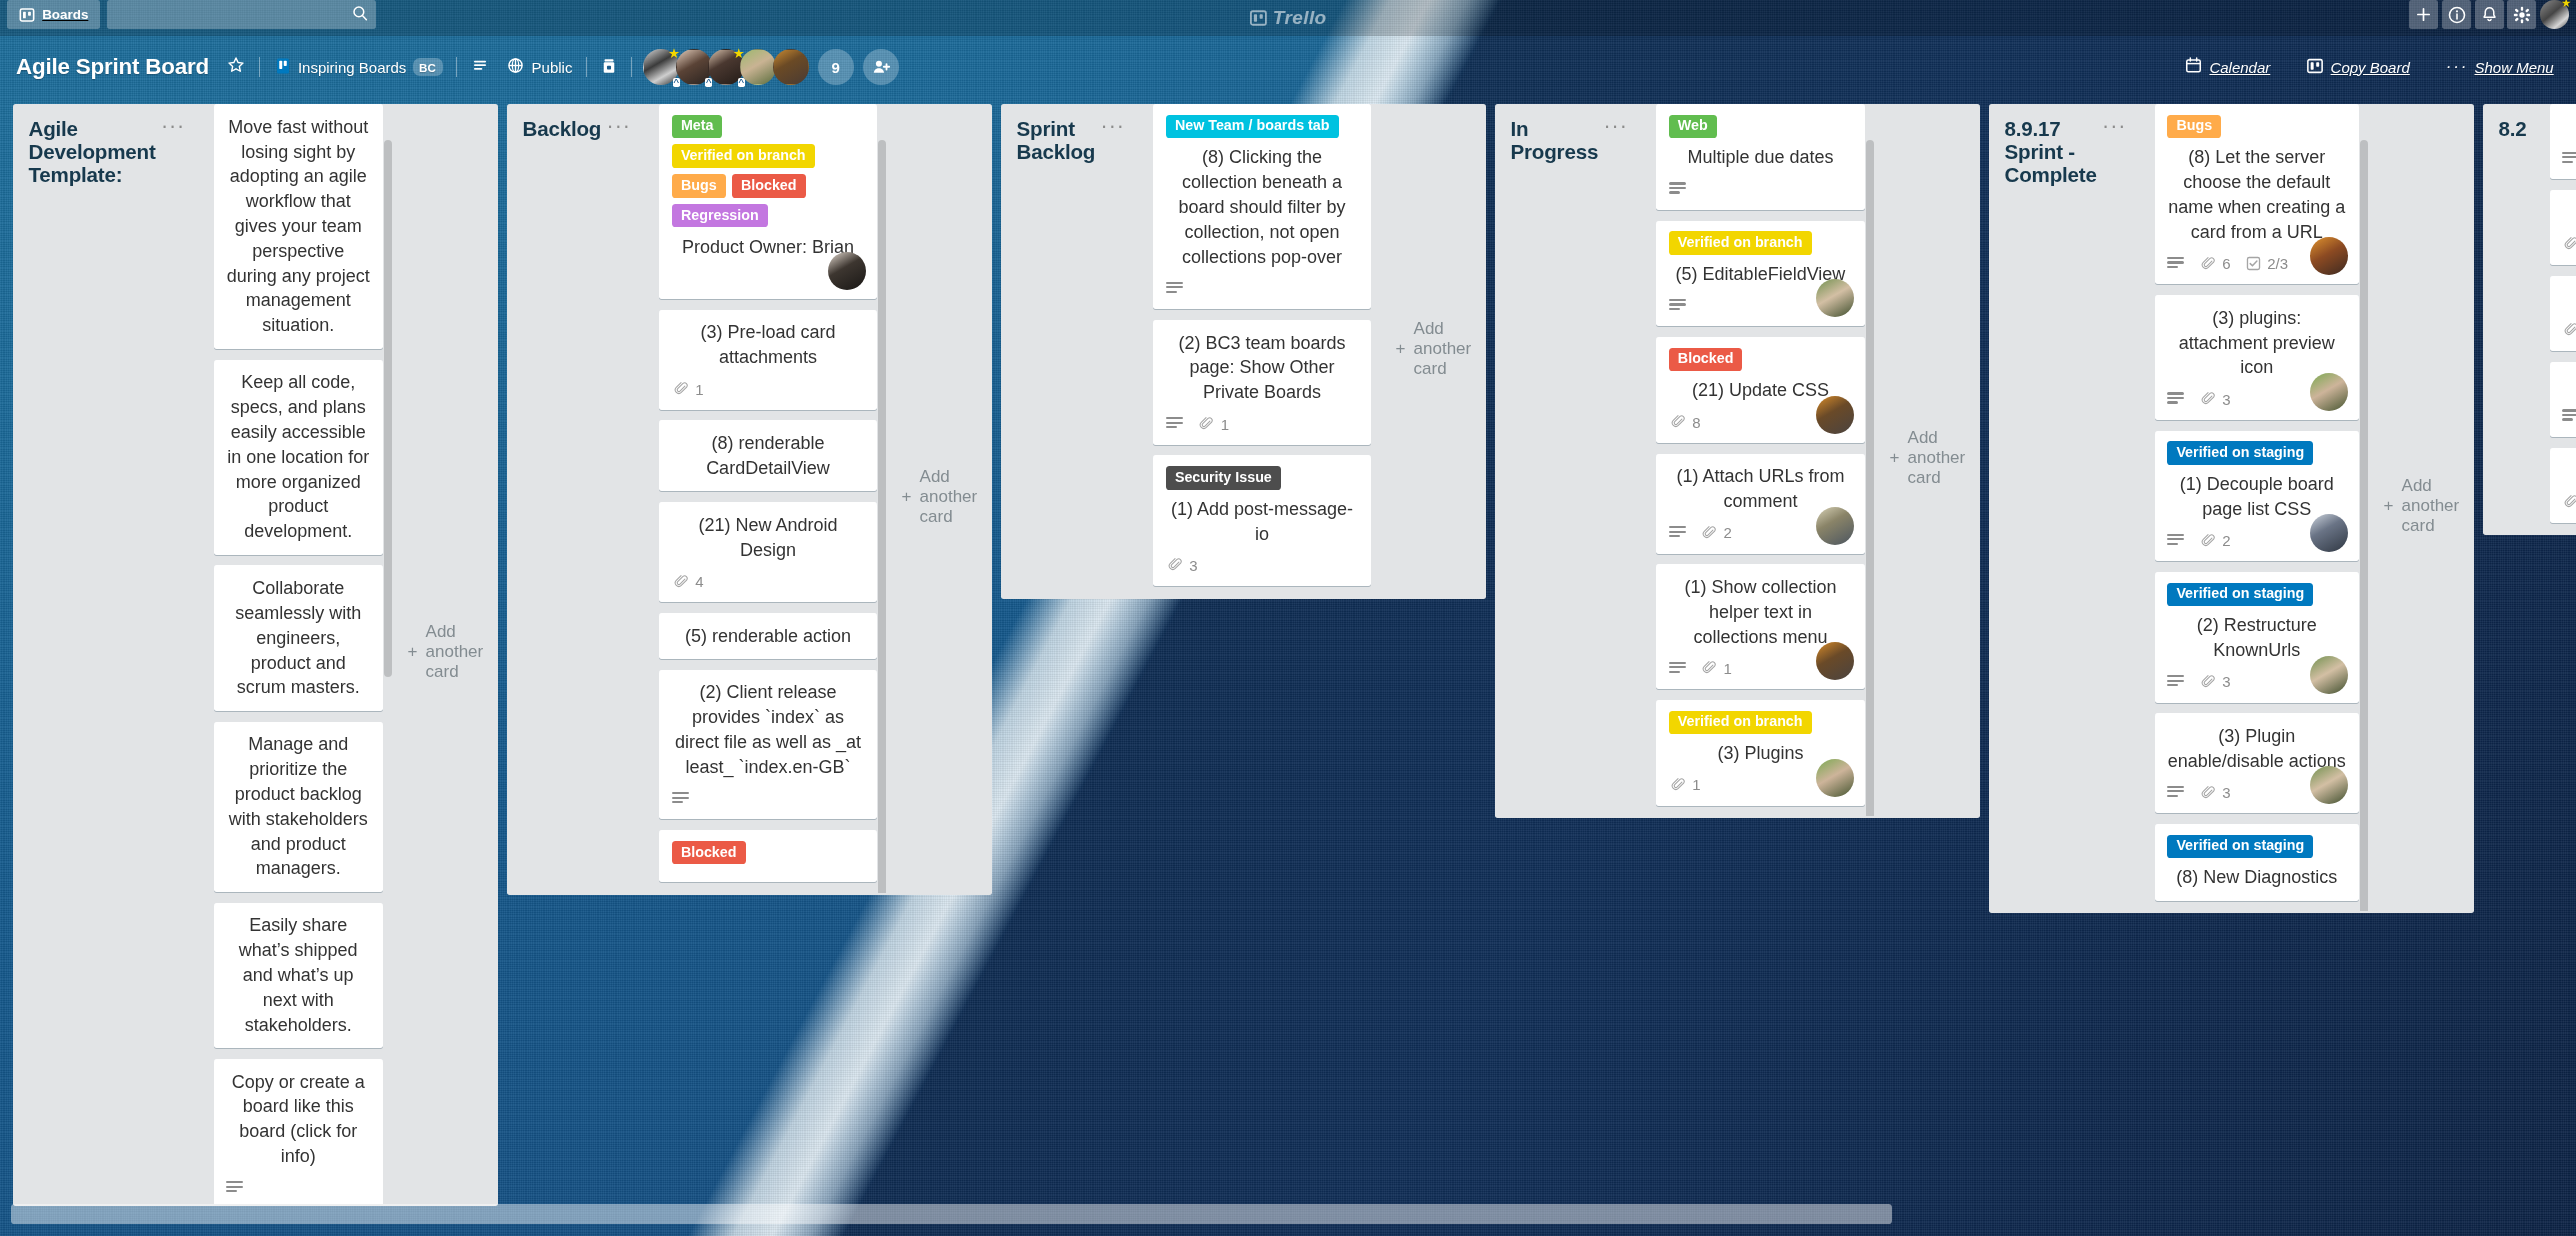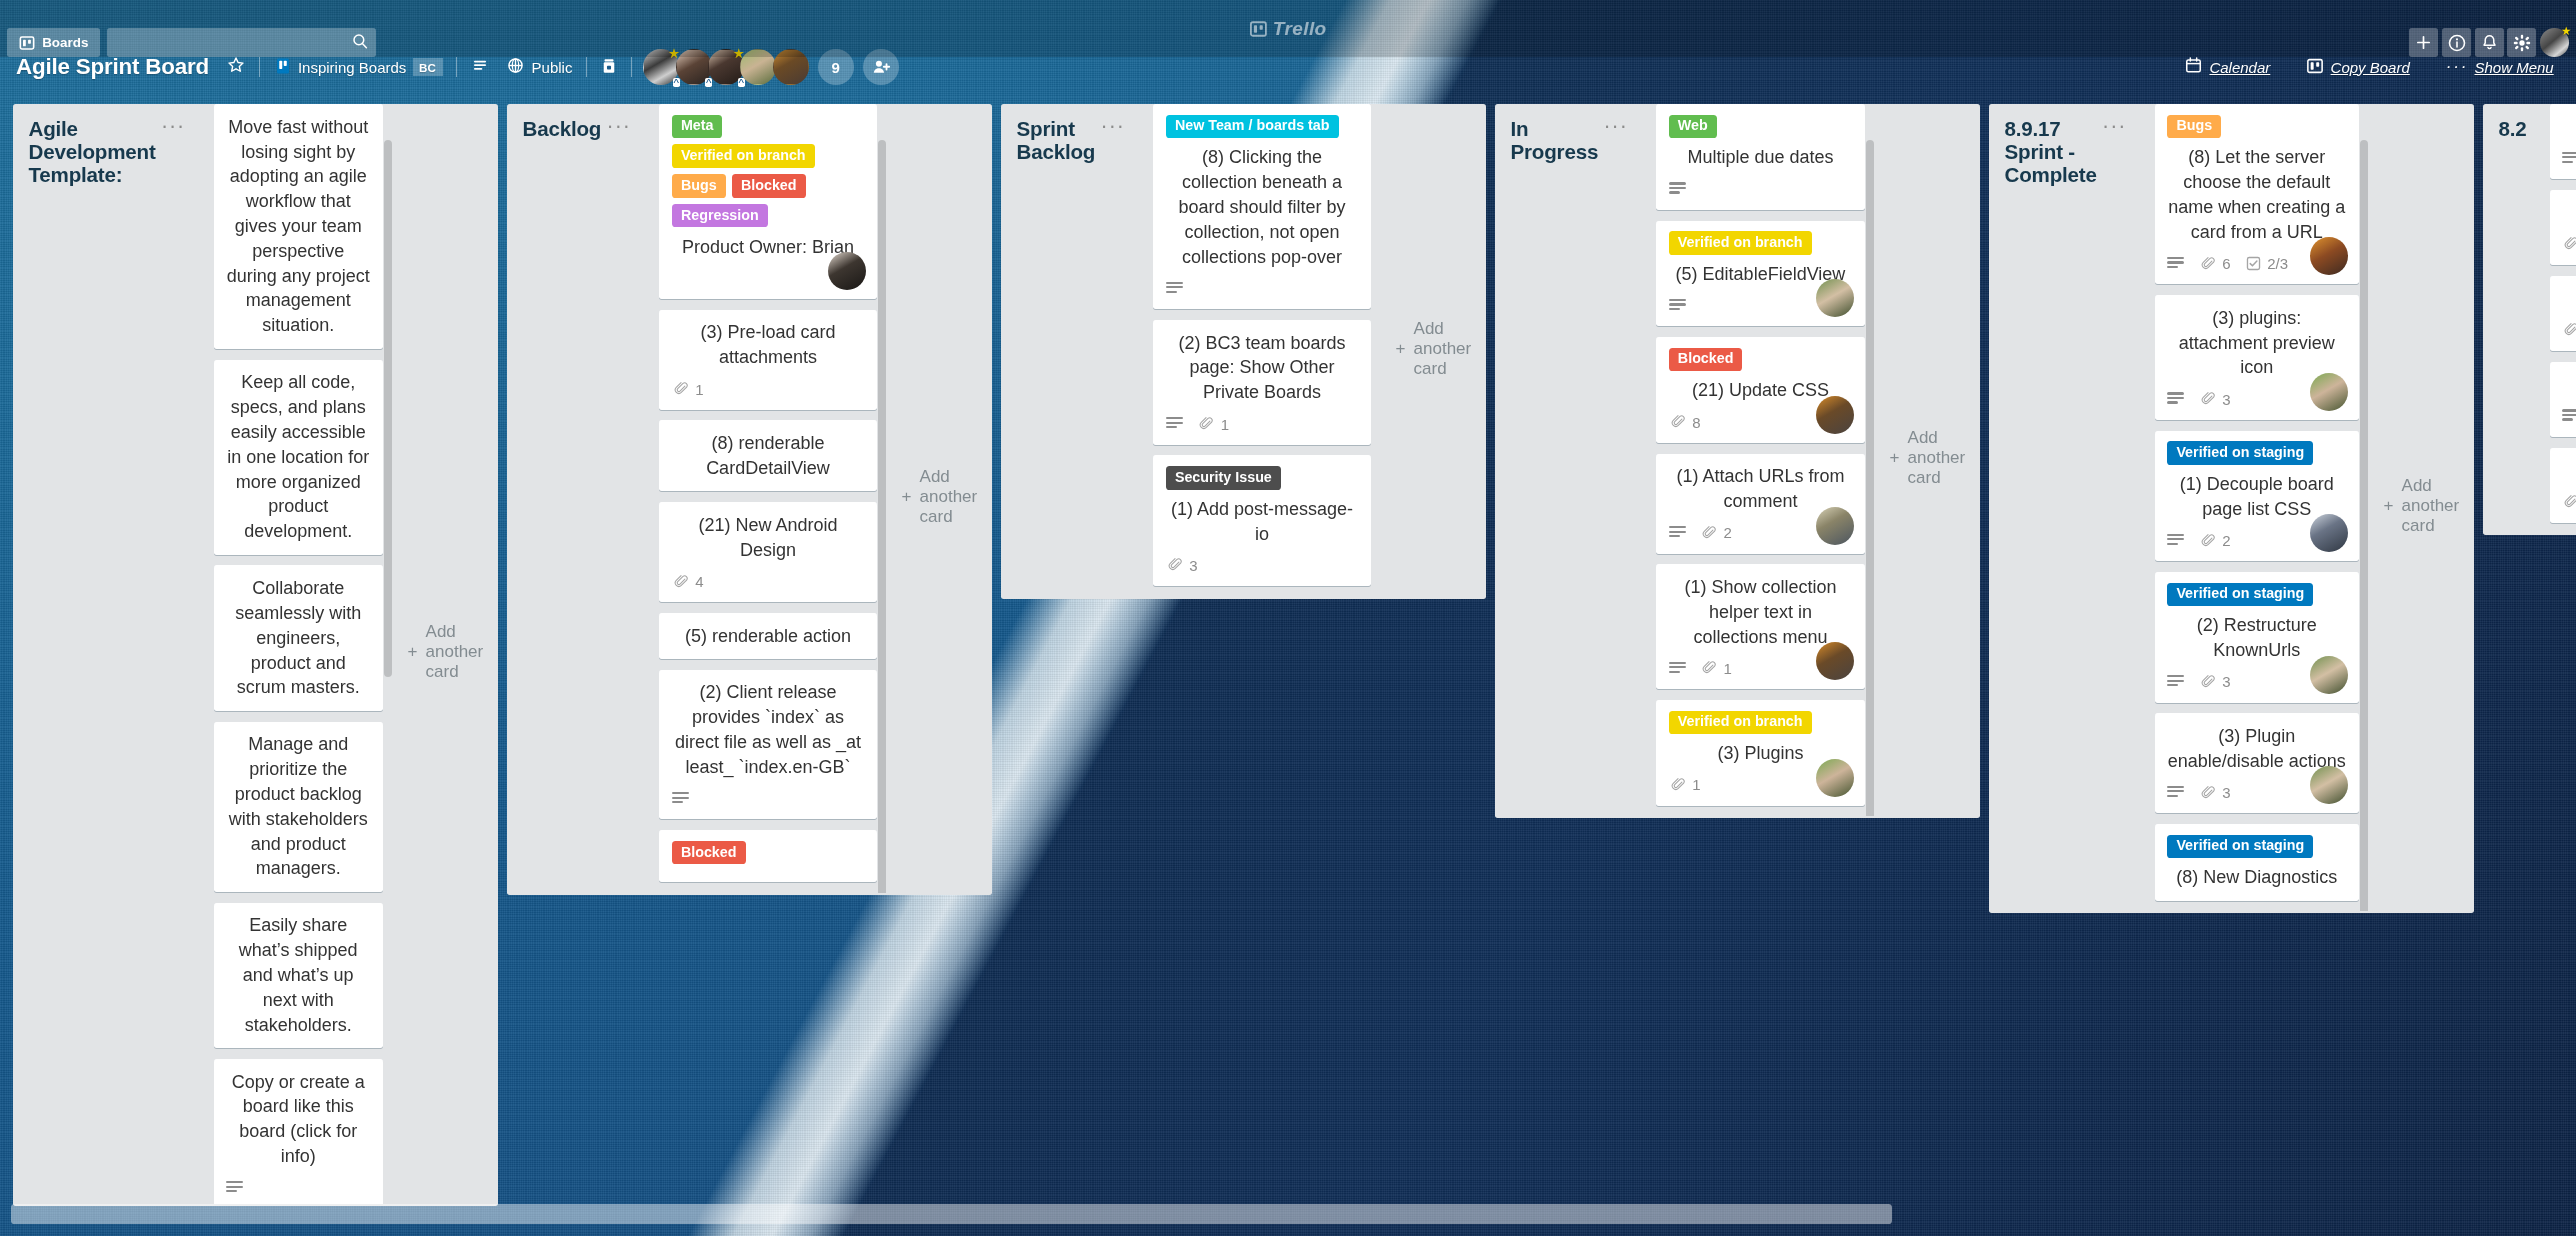--- a/index.html
+++ b/index.html
@@ -33,24 +33,25 @@
     content: "";
     position: absolute; inset: 0;
     background-image:
       repeating-linear-gradient(0deg, rgba(255,255,255,.045) 0 0.9px, rgba(0,0,0,.05) 0.9px 1.8px),
       repeating-linear-gradient(90deg, rgba(255,255,255,.035) 0 0.9px, rgba(0,0,0,.045) 0.9px 1.8px);
     opacity: .9;
   }
 
   
   #topbar {
-    position: absolute; top: 0; left: 0; right: 0; height: 57px;
+    position: absolute; top: 0; left: 0; right: 0; height: 36px;
     background: rgba(0,0,0,.18);
-    display: flex; align-items: flex-end; padding: 0 7.2px;
+    display: flex; align-items: flex-start; padding: 0 7.2px;
     z-index: 10;
+    text-decoration: underline;
   }
   .tb-btn {
     height: 29px; border-radius: 2.7px;
     background: rgba(255,255,255,.28);
     display: flex; align-items: center; justify-content: center;
     color: #fff; cursor: pointer; padding: 0 9px; gap: 7.2px;
     font-size: 13.4px; font-weight: bold;
   }
   .tb-btn.icon-only { width: 29px; padding: 0; }
   #boards-btn { margin-right: 7.2px; min-width: 93px; }
@@ -95,21 +96,21 @@
     text-shadow: 0 0.9px 0.9px rgba(0,0,0,.25);
   }
   .bh-item {
     display: flex; align-items: center; gap: 6.3px;
     padding: 5.4px 8px; border-radius: 2.7px; cursor: pointer;
     font-size: 15px; color: #fff; white-space: nowrap;
     text-shadow: 0 0.9px 0.9px rgba(0,0,0,.2);
   }
   .bh-sep { width: 0.9px; height: 20px; background: rgba(255,255,255,.4); margin: 0 5.4px; }
   .bh-chip {
-    background: rgba(255,255,255,.25); border-radius: 0;
+    background: rgba(255,255,255,.25); border-radius: 7px;
     padding: 2.7px 6.3px; font-size: 11.6px; font-weight: bold; letter-spacing: 0.3px;
   }
   #members { display: flex; align-items: center; margin-left: 5.4px; }
   .member {
     width: 36px; height: 36px; border-radius: 50%;
     margin-right: -3.6px; position: relative; cursor: pointer;
     border: 1.8px solid rgba(255,255,255,.0);
     background-size: cover;
   }
   .member .crown { position: absolute; right: -1.8px; top: -4.5px; font-size: 13.4px; color: #f2d600; }

